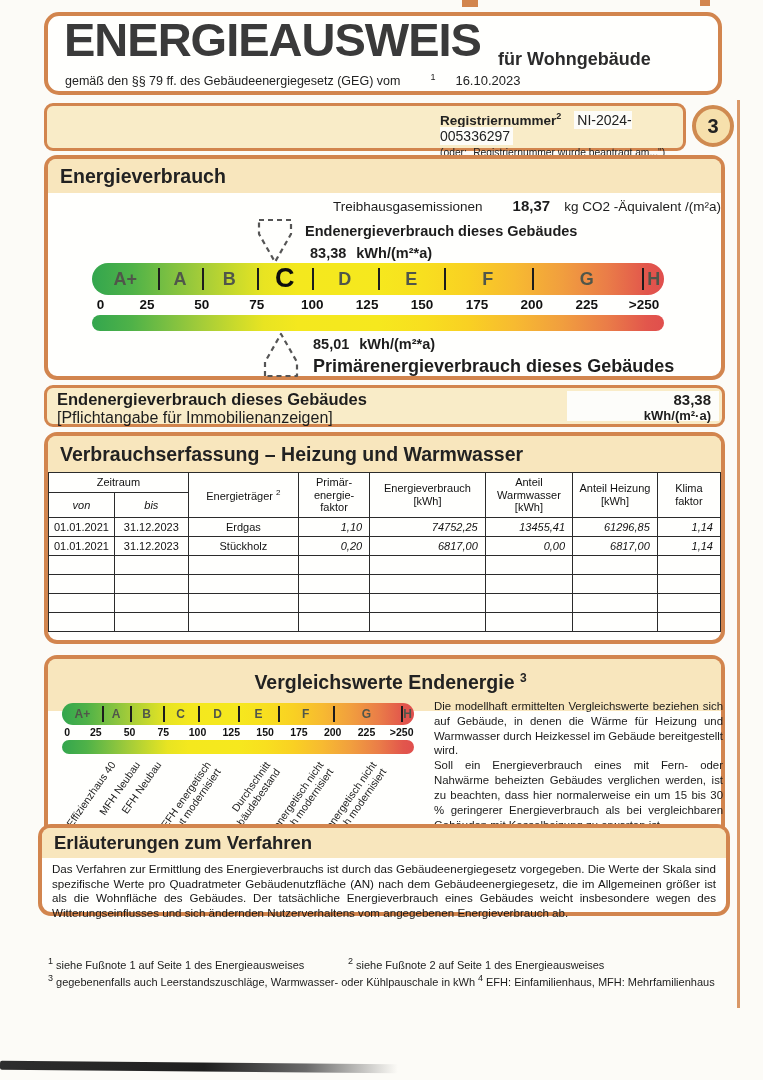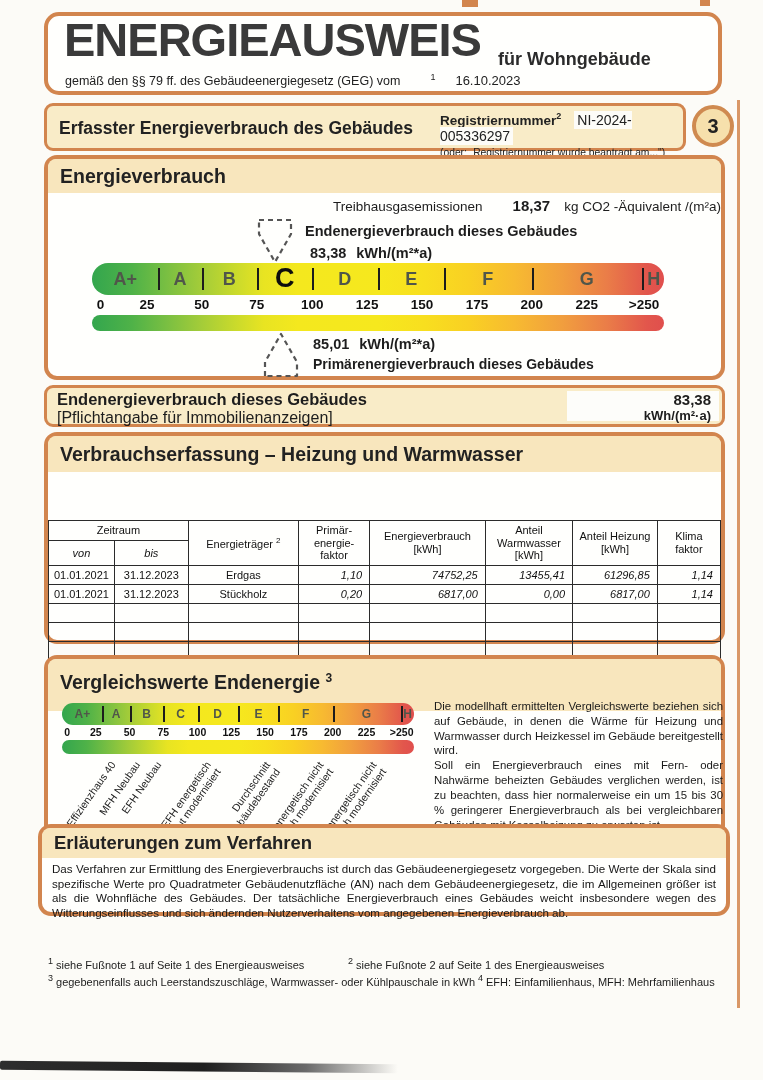--- a/index.html
+++ b/index.html
@@ -38,21 +38,21 @@
   .ev .strip{height:34px;} .ev .strip .t{font-size:19.5px;line-height:34px;}
   .ghg{position:absolute;left:285px;top:38px;font-size:13.5px;white-space:nowrap;}
   .ghg b{font-size:15px;margin:0 14px 0 30px;}
   .marker{position:absolute;}
   .mk-down{left:207px;top:58px;} .mk-up{left:213px;top:172px;}
   .end-label{position:absolute;left:257px;top:64px;font-size:14.5px;font-weight:bold;}
   .end-value{position:absolute;left:262px;top:86px;font-size:14.5px;font-weight:bold;}
   .end-value .u{margin-left:10px;}
   .prim-value{position:absolute;left:265px;top:177px;font-size:14.5px;font-weight:bold;}
   .prim-value .u{margin-left:10px;}
-  .prim-label{position:absolute;left:265px;top:197px;font-size:14px;font-weight:bold;}
+  .prim-label{position:absolute;left:265px;top:197px;font-size:18px;font-weight:bold;}
 
   
   .scale{position:absolute;}
   .sc1{left:44px;top:104px;width:572px;}
   .grad{background:linear-gradient(90deg,#33a64e 0%,#4fb248 7%,#79bf42 13%,#a3cc39 19%,#c9da2c 25%,#e8e422 30%,#f4e81e 36%,#f6e81e 50%,#f8df1f 58%,#f9d023 66%,#f7ba31 74%,#f19f3e 82%,#ea7d48 90%,#e2564c 97%,#e04f4d 100%);}
   .sc-letters{position:relative;}
   .sc1 .sc-letters{height:32px;border-radius:16px;}
   .sc-letter{position:absolute;transform:translateX(-50%);color:#50564a;font-weight:bold;}
   .sc1 .sc-letter{font-size:18px;line-height:32px;}
   .sc1 .sc-big{font-size:27px;color:#0d0d0d;line-height:30px;}
@@ -75,32 +75,32 @@
   .b2-title{position:absolute;left:10px;top:2px;font-size:16.5px;font-weight:bold;}
   .b2-sub{position:absolute;left:10px;top:21px;font-size:16px;}
   .v-box{position:absolute;top:3px;right:3px;bottom:3px;width:152px;background:#fdfdfa;
          text-align:right;padding:0 8px;box-sizing:border-box;}
   .v-box .v{font-size:15px;font-weight:bold;display:block;line-height:17px;}
   .v-box .u{font-size:13px;font-weight:bold;display:block;line-height:15px;}
 
   
   .tb{left:44px;top:432px;width:681px;height:212px;}
   .tb .strip{height:36px;} .tb .strip .t{font-size:19.5px;line-height:36px;}
-  .tb table{position:absolute;left:0;top:36px;width:100%;border-collapse:collapse;table-layout:fixed;font-size:11px;color:#111;margin-top:48px;}
+  .tb table{position:absolute;left:0;top:36px;width:100%;border-collapse:collapse;table-layout:fixed;font-size:11px;color:#111;}
   .tb th,.tb td{border:1.6px solid #2b2b2b;padding:0 4px;box-sizing:border-box;}
   .tb th{white-space:pre-line;font-weight:normal;text-align:center;vertical-align:middle;font-size:11px;line-height:1.15;}
   .tb thead tr:first-child th{height:20px;}
   .tb thead tr:last-child th{height:25px;font-style:italic;}
   .tb td{height:19px;}
   .tb td.al-c{text-align:center;} .tb td.al-r{text-align:right;padding-right:7px;font-style:italic;}
   .tb th sup{font-size:8px;}
 
   
   .vg{left:44px;top:655px;width:681px;height:197px;}
-  .vg .strip{height:52px;} .vg .strip .t{font-size:19.5px;line-height:36px;}
+  .vg .strip{height:52px;text-align:center;} .vg .strip .t{font-size:19.5px;line-height:36px;}
   .vg .strip sup{font-size:12px;}
   .rot-area{position:absolute;left:14px;top:100px;width:352px;height:90px;}
   .rot-wrap{position:absolute;top:0;width:0;height:0;}
   .rot-wrap span{position:absolute;right:0;top:0;transform:rotate(-55deg);transform-origin:100% 0;
                  white-space:pre;text-align:right;font-size:10.5px;line-height:1.15;color:#1d1d1d;display:block;}
   .vg-note4{position:absolute;left:326px;top:170px;font-size:10px;}
   .vg-text{position:absolute;left:386px;top:40px;width:289px;font-size:11.4px;line-height:1.3;text-align:justify;color:#1a1a1a;}
   .vg-text p{margin:0;}
 
   
@@ -129,21 +129,20 @@
 
   <div class="obox hbox">
     <div class="h-title">ENERGIEAUSWEIS</div>
     <div class="h-suffix">für Wohngebäude</div>
     <div class="h-law">
       <span>gemäß den §§ 79 ff. des Gebäudeenergiegesetz (GEG) vom</span><sup>1</sup><span class="h-date">16.10.2023</span>
     </div>
   </div>
 
   <div class="band b1">
-    <div class="b1-title">Erfasster Energieverbrauch des Gebäudes</div>
     <div class="b1-right">
       <div class="b1-reg">
         <span>Registriernummer</span><sup>2</sup><span class="b1-val">NI-2024-005336297</span>
       </div>
       <div class="b1-alt">(oder: „Registriernummer wurde beantragt am...")</div>
     </div>
   </div>
   <div class="badge">3</div>
 
   <div class="obox ev">

